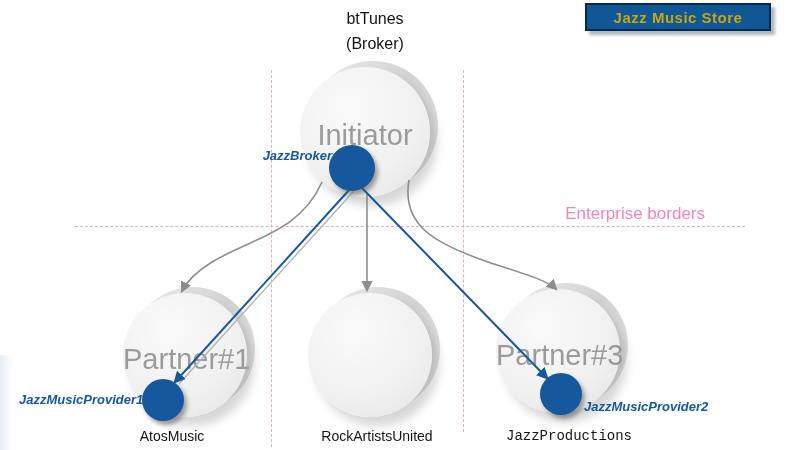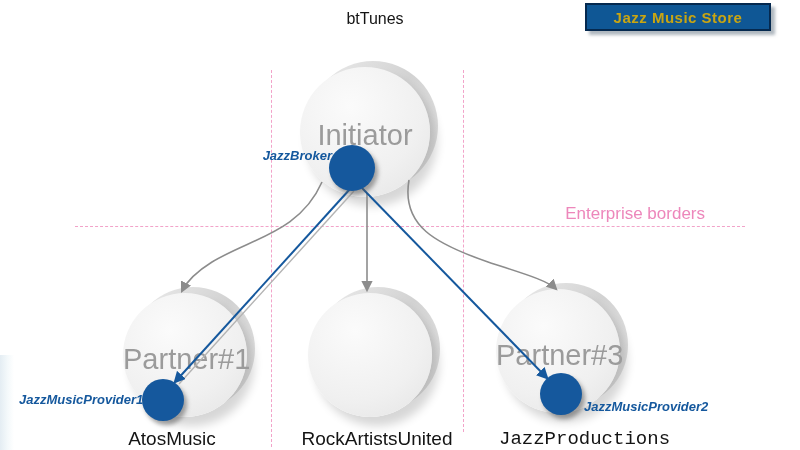--- a/index.html
+++ b/index.html
@@ -42,32 +42,33 @@
     background:radial-gradient(circle at 38% 30%,#fbfbfb 0%,#f0f0f0 60%,#e3e3e3 100%);
     box-shadow:7px 9px 10px rgba(0,0,0,0.16);}
   .disc-label{position:absolute;left:0;right:0;text-align:center;z-index:3;
     color:#9b9b9b;font-size:29px;}
 
   
   .node{border-radius:50%;background:#15589d;z-index:4;
     box-shadow:3px 4px 4px rgba(90,90,90,0.55);}
 
   .svc-label{z-index:5;font-size:13px;font-weight:bold;color:#15589d;white-space:nowrap;font-style:italic;}
-  .company{z-index:5;font-size:19px;color:#141414;text-align:center;white-space:nowrap;}
+  .company{z-index:5;font-size:14px;color:#141414;text-align:center;white-space:nowrap;}
 
   svg.arrows{left:0;top:0;z-index:3;}
 </style>
 </head>
 <body>
 
 <div class="abs edge-right"></div>
 <div class="abs edge-left"></div>
 
 <div class="abs title">
   <div>btTunes</div>
+  <div>(Broker)</div>
 </div>
 
 <div class="abs badge">
   <span>Jazz Music Store</span>
 </div>
 
 <div class="abs dash-v" style="left:271px;top:70px;height:377px;"></div>
 <div class="abs dash-v" style="left:463px;top:70px;height:362px;"></div>
 <div class="abs dash-h" style="left:75px;top:226px;width:670px;"></div>
 <div class="abs border-label">Enterprise borders</div>

